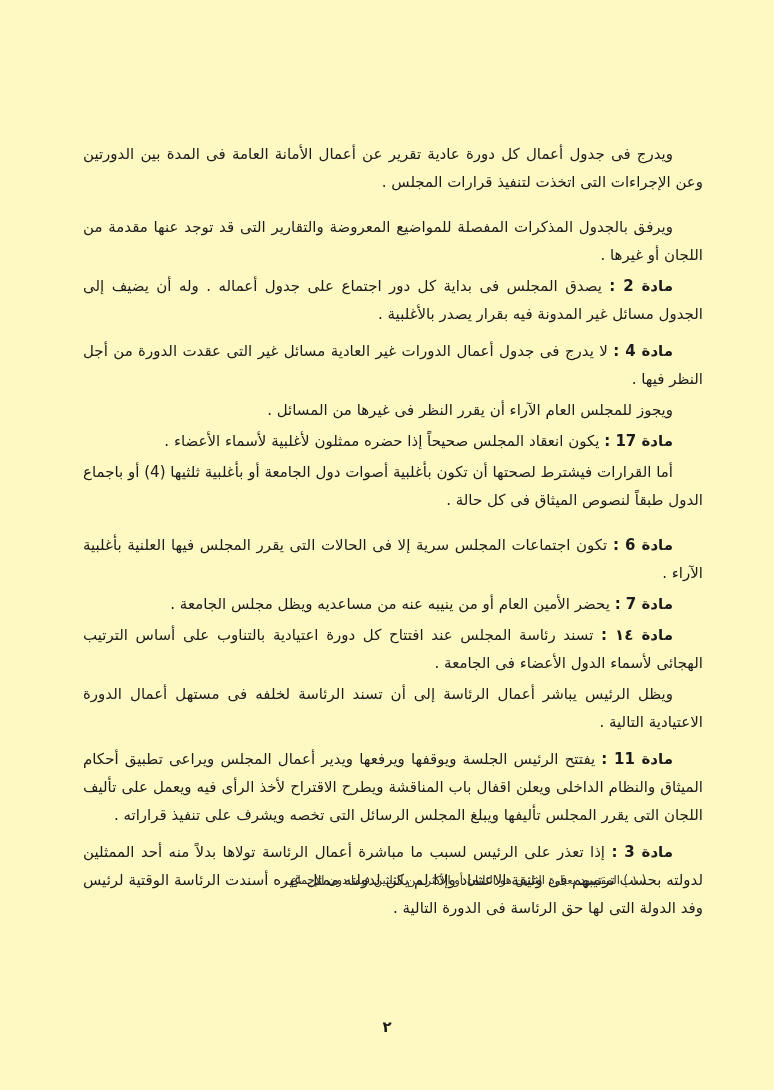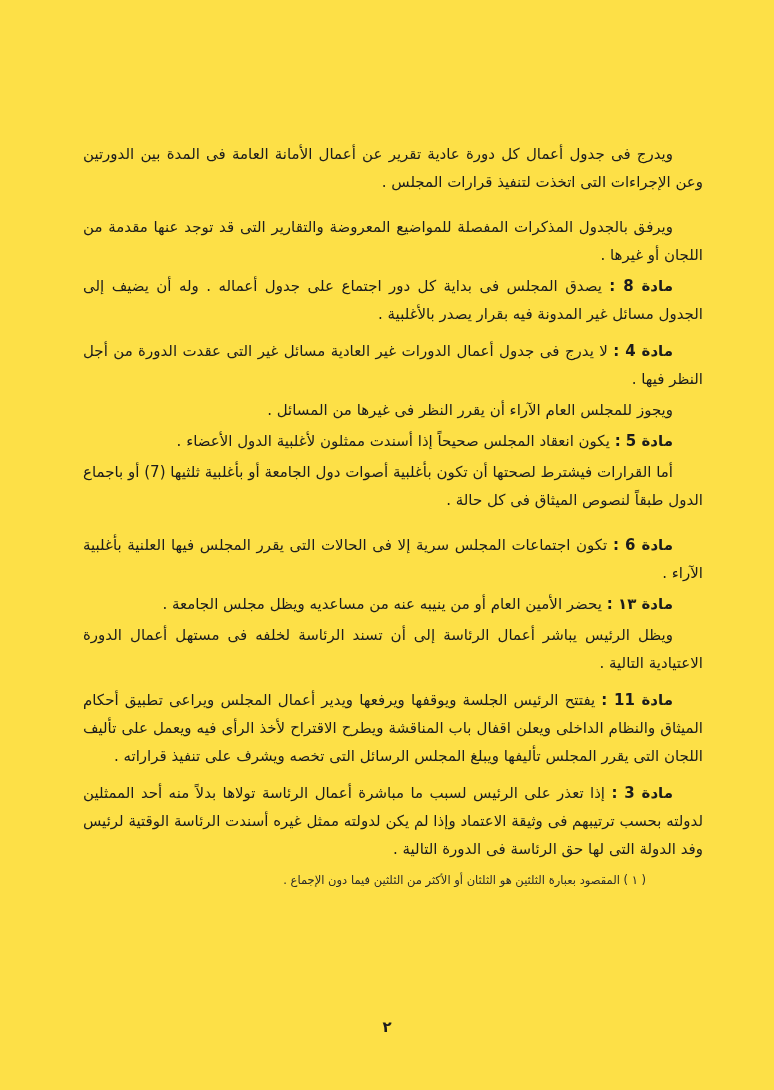--- a/index.html
+++ b/index.html
@@ -7,21 +7,21 @@
   body {
     background: #eceae5;
     font-family: "DejaVu Sans", sans-serif;
     color: #1c1c1c;
     position: relative;
     overflow: hidden;
   }
   .page {
     position: absolute;
     inset: 0;
-    background: #fde047;
+    background: #fef9c3;
   }
   .text-block {
     position: absolute;
     top: 140px;
     right: 71px;
     width: 620px;
     direction: rtl;
     text-align: justify;
     font-size: 15px;
     line-height: 28px;
@@ -59,34 +59,35 @@
 <body>
 
 <div class="page">
 
   <div class="text-block">
 
     <p class="para gap"> <span>ويدرج فى جدول أعمال كل دورة عادية تقرير عن أعمال الأمانة العامة فى المدة بين الدورتين وعن الإجراءات التى اتخذت لتنفيذ قرارات المجلس .</span></p>
 
     <p class="para"> <span>ويرفق بالجدول المذكرات المفصلة للمواضيع المعروضة والتقارير التى قد توجد عنها مقدمة من اللجان أو غيرها .</span></p>
 
-    <p class="para gap-sm"><span class="lead">مادة 8 :</span> <span>يصدق المجلس فى بداية كل دور اجتماع على جدول أعماله . وله أن يضيف إلى الجدول مسائل غير المدونة فيه بقرار يصدر بالأغلبية .</span></p>
+    <p class="para gap-sm"><span class="lead">مادة 2 :</span> <span>يصدق المجلس فى بداية كل دور اجتماع على جدول أعماله . وله أن يضيف إلى الجدول مسائل غير المدونة فيه بقرار يصدر بالأغلبية .</span></p>
 
     <p class="para"><span class="lead">مادة 4 :</span> <span>لا يدرج فى جدول أعمال الدورات غير العادية مسائل غير التى عقدت الدورة من أجل النظر فيها .</span></p>
 
     <p class="para"> <span>ويجوز للمجلس العام الآراء أن يقرر النظر فى غيرها من المسائل .</span></p>
 
-    <p class="para"><span class="lead">مادة 5 :</span> <span>يكون انعقاد المجلس صحيحاً إذا أسندت ممثلون لأغلبية الدول الأعضاء .</span></p>
+    <p class="para"><span class="lead">مادة 17 :</span> <span>يكون انعقاد المجلس صحيحاً إذا حضره ممثلون لأغلبية لأسماء الأعضاء .</span></p>
 
-    <p class="para gap"> <span>أما القرارات فيشترط لصحتها أن تكون بأغلبية أصوات دول الجامعة أو بأغلبية ثلثيها (7) أو باجماع الدول طبقاً لنصوص الميثاق فى كل حالة .</span></p>
+    <p class="para gap"> <span>أما القرارات فيشترط لصحتها أن تكون بأغلبية أصوات دول الجامعة أو بأغلبية ثلثيها (4) أو باجماع الدول طبقاً لنصوص الميثاق فى كل حالة .</span></p>
 
     <p class="para"><span class="lead">مادة 6 :</span> <span>تكون اجتماعات المجلس سرية إلا فى الحالات التى يقرر المجلس فيها العلنية بأغلبية الآراء .</span></p>
 
-    <p class="para"><span class="lead">مادة ١٣ :</span> <span>يحضر الأمين العام أو من ينيبه عنه من مساعديه ويظل مجلس الجامعة .</span></p>
+    <p class="para"><span class="lead">مادة 7 :</span> <span>يحضر الأمين العام أو من ينيبه عنه من مساعديه ويظل مجلس الجامعة .</span></p>
 
+    <p class="para"><span class="lead">مادة ١٤ :</span> <span>تسند رئاسة المجلس عند افتتاح كل دورة اعتيادية بالتناوب على أساس الترتيب الهجائى لأسماء الدول الأعضاء فى الجامعة .</span></p>
 
     <p class="para gap-sm"> <span>ويظل الرئيس يباشر أعمال الرئاسة إلى أن تسند الرئاسة لخلفه فى مستهل أعمال الدورة الاعتيادية التالية .</span></p>
 
     <p class="para gap-sm"><span class="lead">مادة 11 :</span> <span>يفتتح الرئيس الجلسة ويوقفها ويرفعها ويدير أعمال المجلس ويراعى تطبيق أحكام الميثاق والنظام الداخلى ويعلن اقفال باب المناقشة ويطرح الاقتراح لأخذ الرأى فيه ويعمل على تأليف اللجان التى يقرر المجلس تأليفها ويبلغ المجلس الرسائل التى تخصه ويشرف على تنفيذ قراراته .</span></p>
 
     <p class="para"><span class="lead">مادة 3 :</span> <span>إذا تعذر على الرئيس لسبب ما مباشرة أعمال الرئاسة تولاها بدلاً منه أحد الممثلين لدولته بحسب ترتيبهم فى وثيقة الاعتماد وإذا لم يكن لدولته ممثل غيره أسندت الرئاسة الوقتية لرئيس وفد الدولة التى لها حق الرئاسة فى الدورة التالية .</span></p>
 
   </div>
 
   <div class="footnote">( ١ )  المقصود بعبارة الثلثين هو الثلثان أو الأكثر من الثلثين فيما دون الإجماع .</div>

